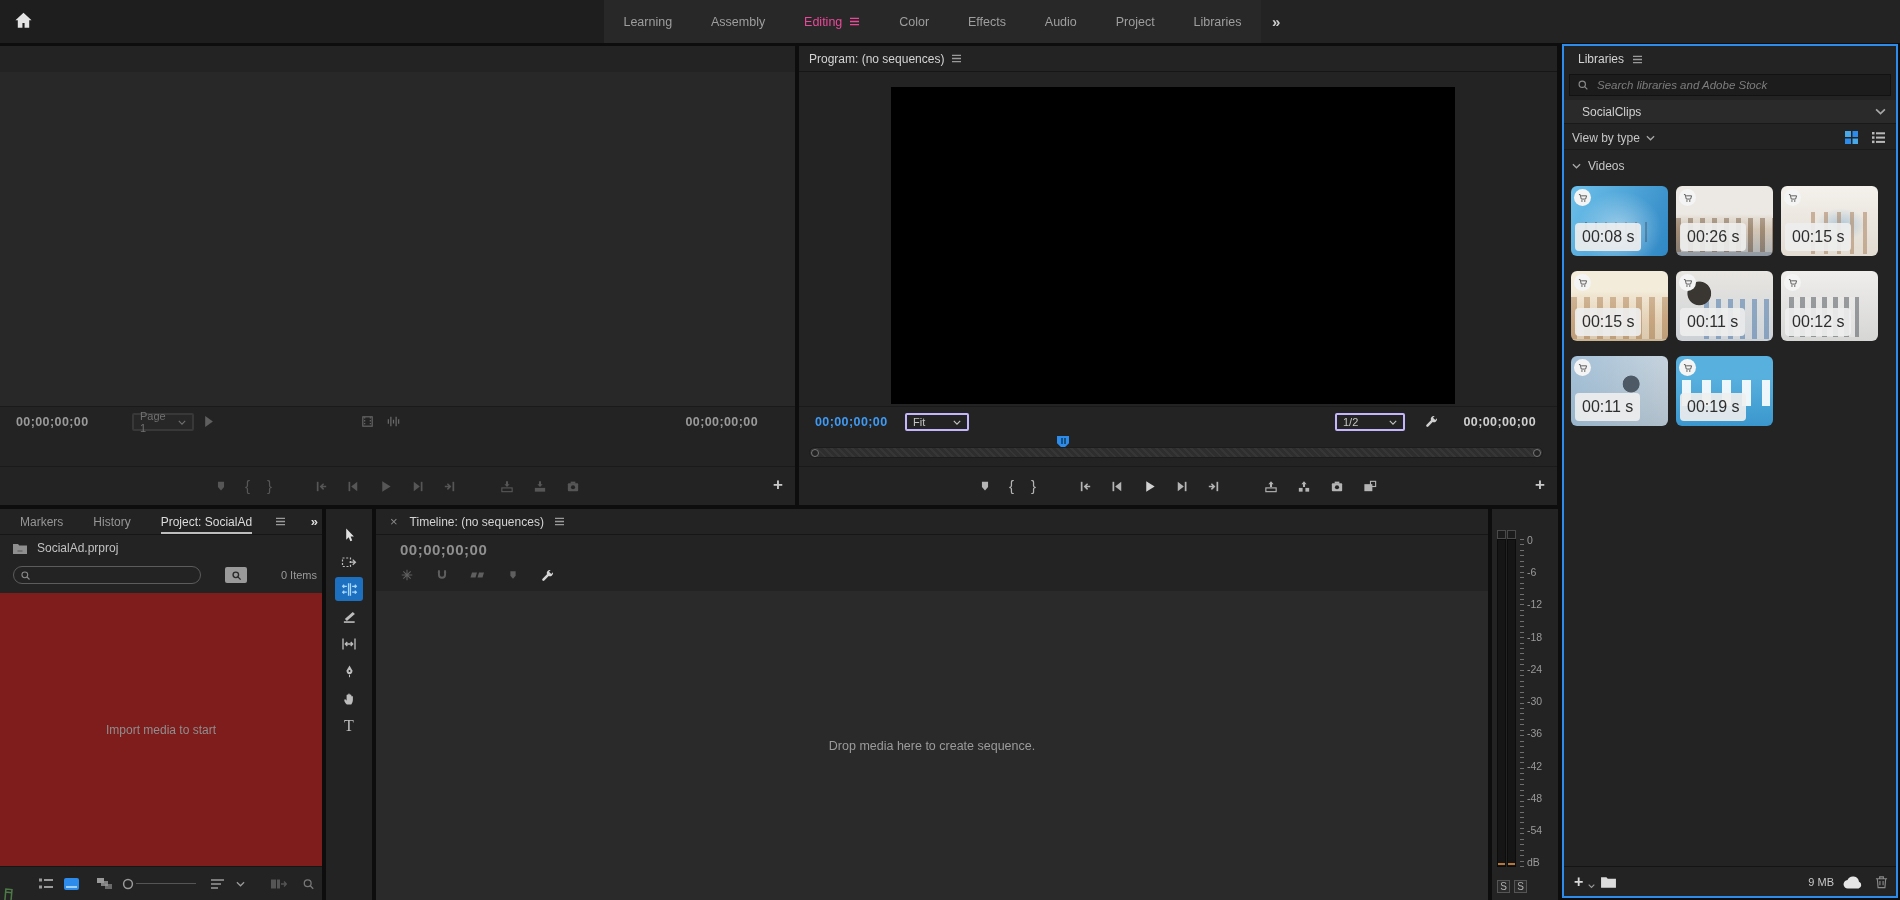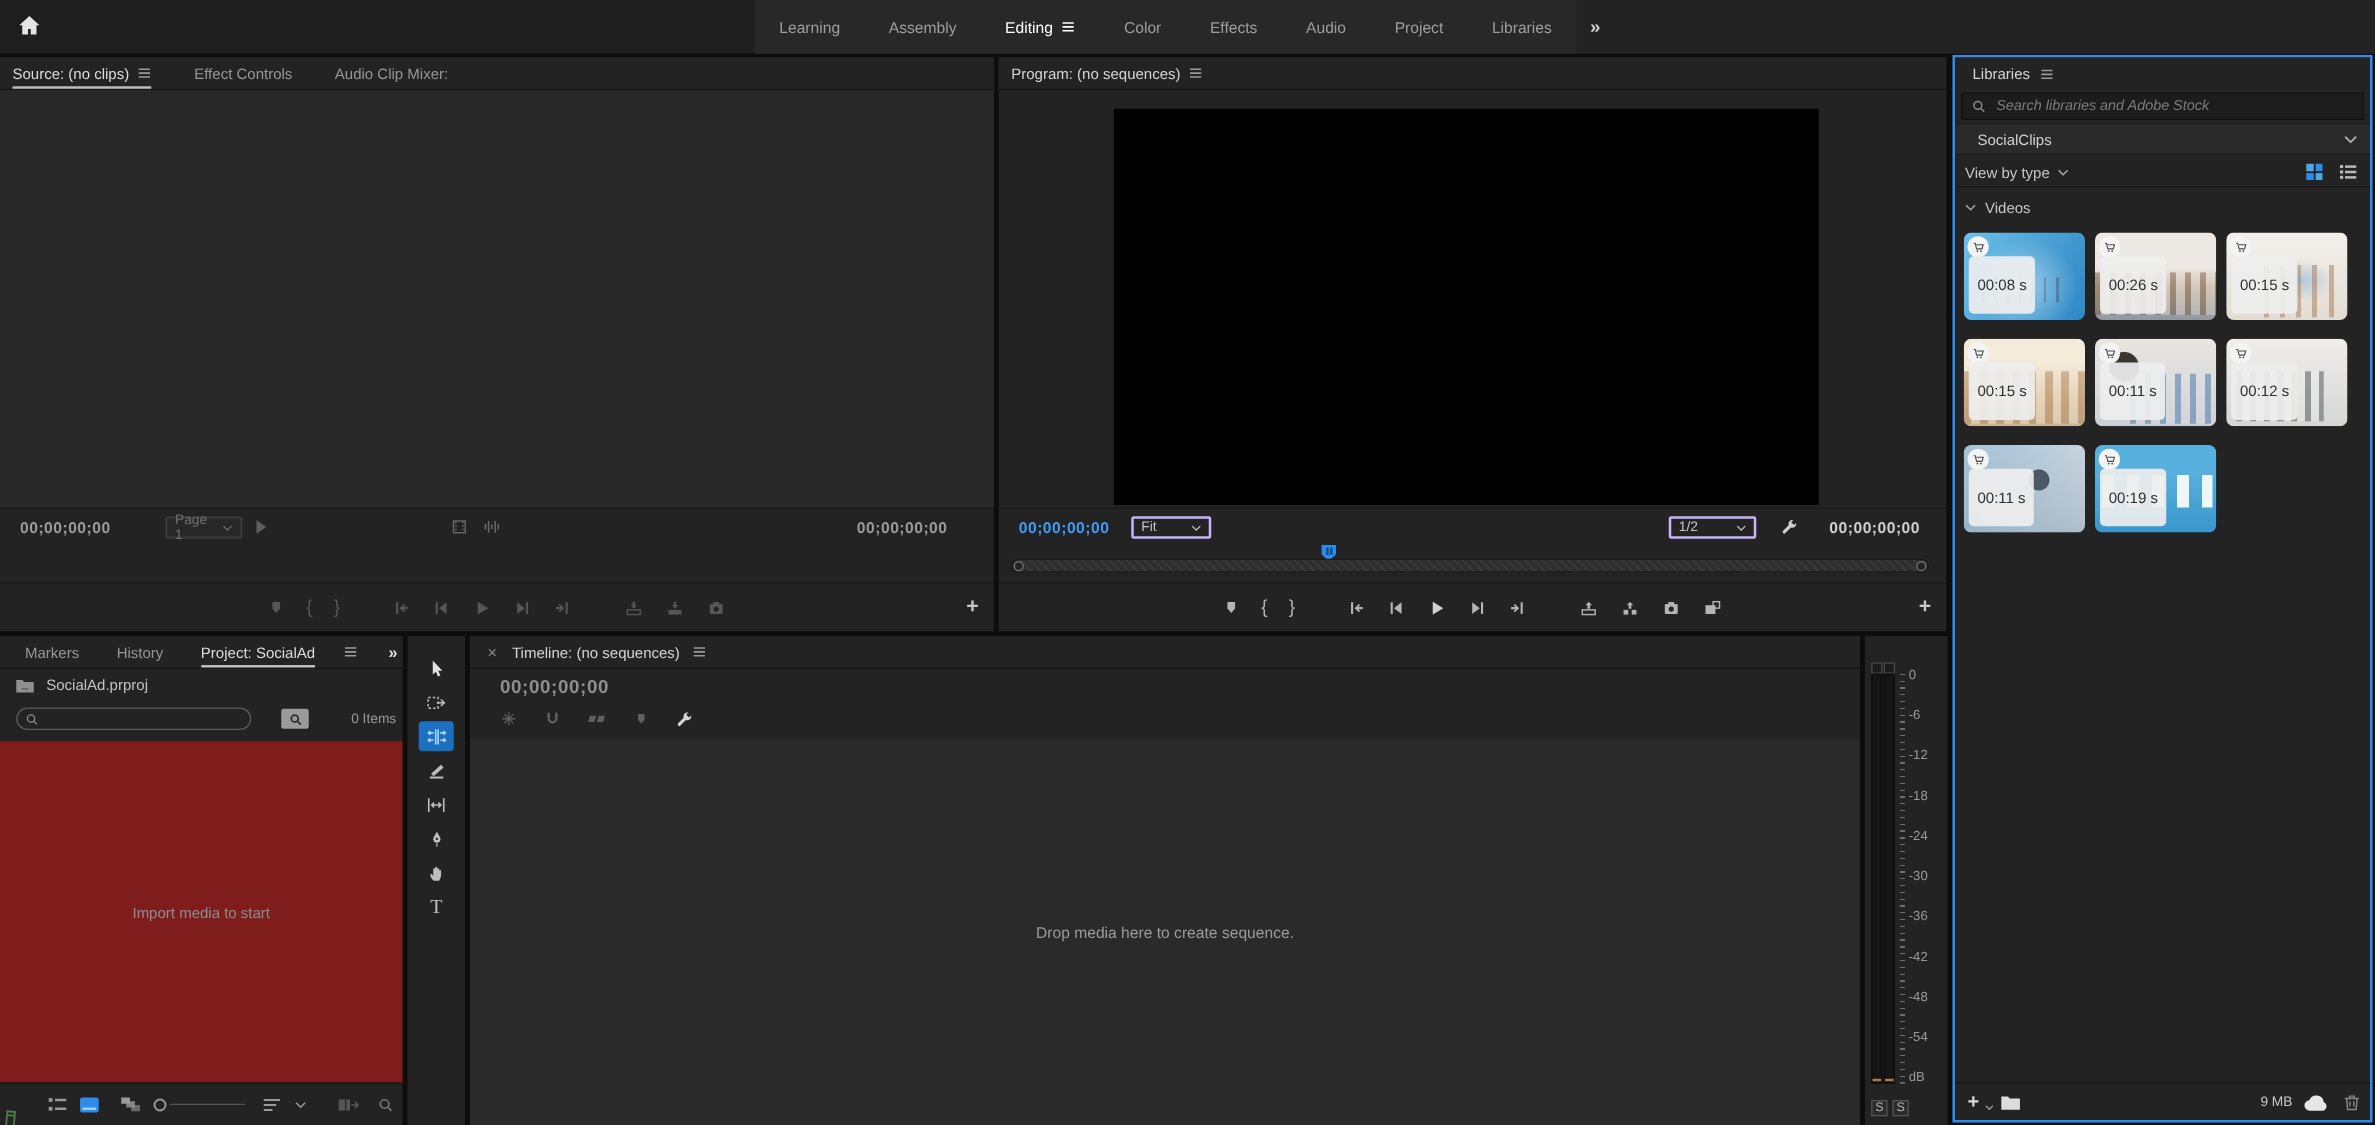--- a/index.html
+++ b/index.html
@@ -9,21 +9,21 @@
 svg{display:block}
 .ic{flex:none}
 
 
 #topbar{left:0;top:0;width:1900px;height:43px;background:#1e1e1e}
 #topbar .zone2{position:absolute;left:604px;top:0;width:657px;height:43px;background:#282828}
 #topbar .zone3{position:absolute;left:1261px;top:0;width:639px;height:43px;background:#232323}
 .home{position:absolute;left:14px;top:11px;color:#e4e4e4}
 .ws-row{position:absolute;left:604px;top:0;width:657px;height:43px;display:flex;justify-content:space-around;align-items:center}
 .ws{color:#9e9e9e;font-size:12.5px;display:flex;align-items:center;gap:7px;cursor:default}
-.ws.active{color:#ffffff}
+.ws.active{color:#ec4899}
 .overflow{position:absolute;left:1272px;top:0;height:43px;display:flex;align-items:center;color:#cdcdcd;font-size:15px;font-weight:bold}
 
 
 .tabbar{height:26px;display:flex;align-items:center;gap:34px;padding:0 10px;font-size:12px;color:#969696;background:#232323;border-bottom:1px solid #161616;position:relative}
 .tab{display:flex;align-items:center;gap:7px;height:100%;border-bottom:2px solid transparent;padding-top:2px;white-space:nowrap}
 .tab.active{color:#dcdcdc;border-bottom-color:#bdbdbd}
 .hamb{color:#9a9a9a}
 .tc{font-weight:bold;font-size:12.5px;letter-spacing:.4px;color:#9a9a9a;white-space:nowrap}
 .tc.blue{color:#3f9bf5}
 .tc.bright{color:#cfcfcf}
@@ -107,21 +107,21 @@
 .lsearch input{flex:1;background:transparent;border:none;outline:none;color:#ccc;font-style:italic;font-size:11.5px}
 .lsearch input::placeholder{color:#7d7d7d;font-style:italic}
 .librow{position:absolute;left:0;top:54px;right:0;height:24px;background:#2a2a2a;border-bottom:1px solid #191919;display:flex;align-items:center;padding:0 10px 0 18px;color:#d0d0d0}
 .librow .chev{margin-left:auto;color:#a8a8a8}
 .viewrow{position:absolute;left:0;top:80px;right:0;height:24px;display:flex;align-items:center;gap:6px;padding:0 10px 0 8px;color:#c6c6c6;border-bottom:1px solid #1a1a1a}
 .viewrow .right{margin-left:auto;display:flex;gap:12px;align-items:center}
 .secrow{position:absolute;left:0;top:110px;height:20px;display:flex;align-items:center;gap:7px;padding-left:8px;color:#c6c6c6}
 .vgrid{position:absolute;left:7px;top:140px;width:320px;display:grid;grid-template-columns:repeat(3,97px);gap:15px 8px}
 .tile{position:relative;width:97px;height:70px;border-radius:6px;overflow:hidden;background:#555}
 .cartb{position:absolute;left:3px;top:3px;width:17px;height:17px;border-radius:50%;background:#f4f4f4;display:flex;align-items:center;justify-content:center;color:#4a4a4a}
-.dur{position:absolute;left:4px;bottom:5px;background:rgba(238,238,238,.92);color:#2e2e2e;font-size:12px;padding:16px 7px;border-radius:4px}
+.dur{position:absolute;left:4px;bottom:5px;background:rgba(238,238,238,.92);color:#2e2e2e;font-size:16px;padding:5px 7px;border-radius:4px}
 .v1{background:radial-gradient(ellipse at 50% 62%,rgba(255,255,255,.45),rgba(255,255,255,0) 62%),
  repeating-linear-gradient(90deg,rgba(30,60,88,.5) 0 2px,transparent 2px 10px) 14px 36px/70px 20px no-repeat,
  linear-gradient(115deg,#6cc0ea,#2f87c4)}
 .v2{background:repeating-linear-gradient(90deg,rgba(120,95,70,.5) 0 5px,rgba(230,225,218,.35) 5px 12px) 0 32px/100% 34px no-repeat,
  linear-gradient(180deg,#ece9e4 0 40%,#cbb9a4 62%,#8f98a2 100%)}
 .v3{background:repeating-linear-gradient(90deg,rgba(170,130,95,.55) 0 4px,transparent 4px 13px) 30px 26px/64px 42px no-repeat,
  radial-gradient(ellipse at 62% 55%,rgba(120,170,210,.5),transparent 30%),
  linear-gradient(180deg,#f4f1ec,#e2dcd2)}
 .v4{background:repeating-linear-gradient(90deg,rgba(180,140,100,.55) 0 6px,rgba(242,232,216,.4) 6px 13px) 0 26px/100% 42px no-repeat,
  linear-gradient(180deg,#f4ecda 0 28%,#dcc3a2 70%,#c9b494)}
@@ -166,30 +166,20 @@
       <span class="ws">Color</span>
       <span class="ws">Effects</span>
       <span class="ws">Audio</span>
       <span class="ws">Project</span>
       <span class="ws">Libraries</span>
     </div>
     <div class="overflow">»</div>
   </div>
 
   <div class="panel" id="source">
-    <div class="tabbar">
-      <span class="tab active">
-          <span>Source: (no clips)</span>
-        <svg class="ic hamb" width="11" height="9" viewBox="0 0 12 10">
-            <path d="M1 1.5h10M1 5h10M1 8.5h10" stroke="currentColor" stroke-width="1.4"></path>
-          </svg>
-      </span>
-      <span class="tab">Effect Controls</span>
-      <span class="tab">Audio Clip Mixer:</span>
-    </div>
     <div class="mon-body"></div>
     <div class="tc-row row-line">
       <span class="tc" style="left:16px">00;00;00;00</span>
       <div class="dd dim" style="left:132px;top:6px;width:62px">
         <span>Page 1</span>
         <svg class="ic" width="8" height="5" viewBox="0 0 10 6">
             <path d="M1 1l4 4 4-4" fill="none" stroke="currentColor" stroke-width="1.4"></path>
           </svg>
       </div>
       <svg class="ic" style="position:absolute;left:204px;top:9px;color:#5f5f5f" width="9" height="11" viewBox="0 0 8 10">

